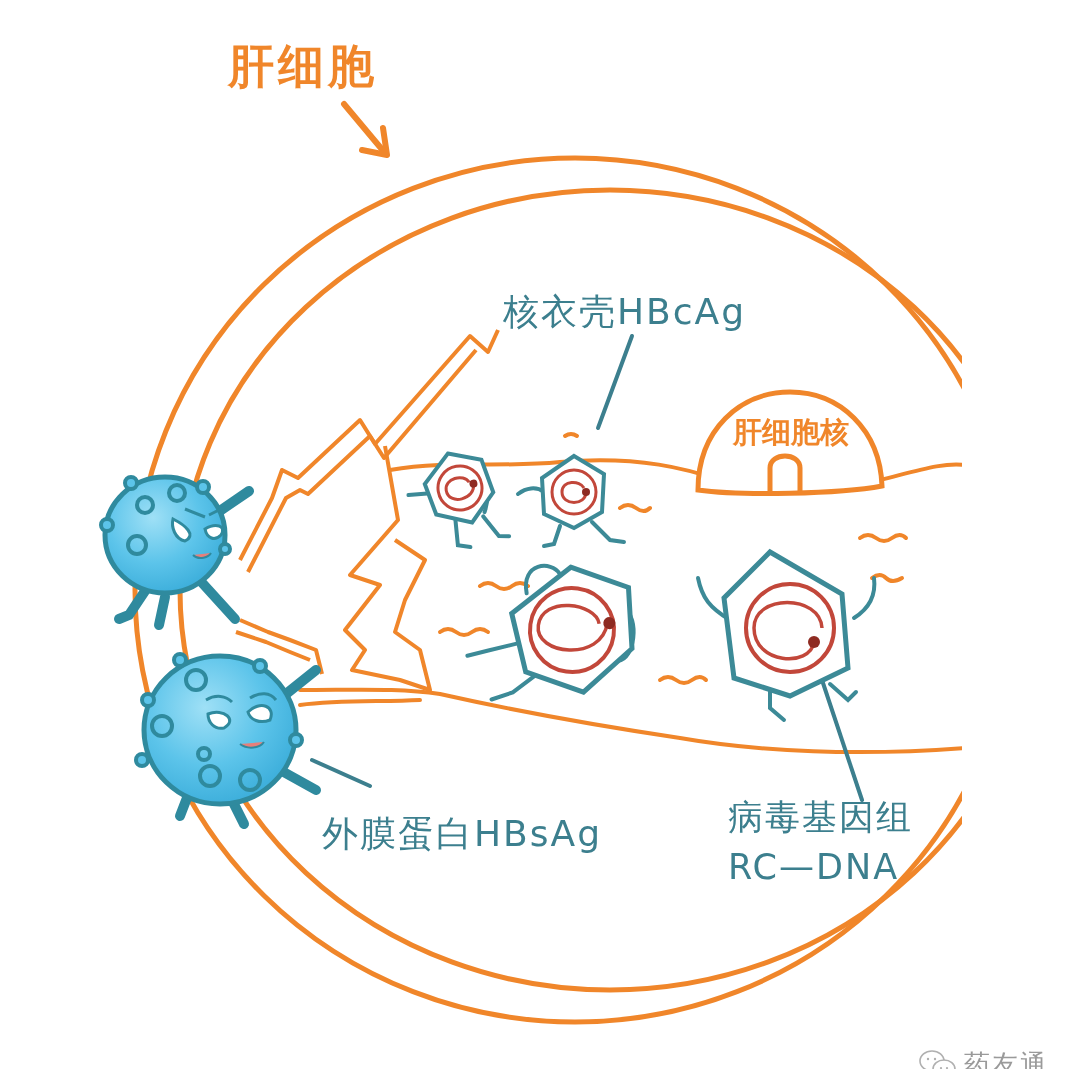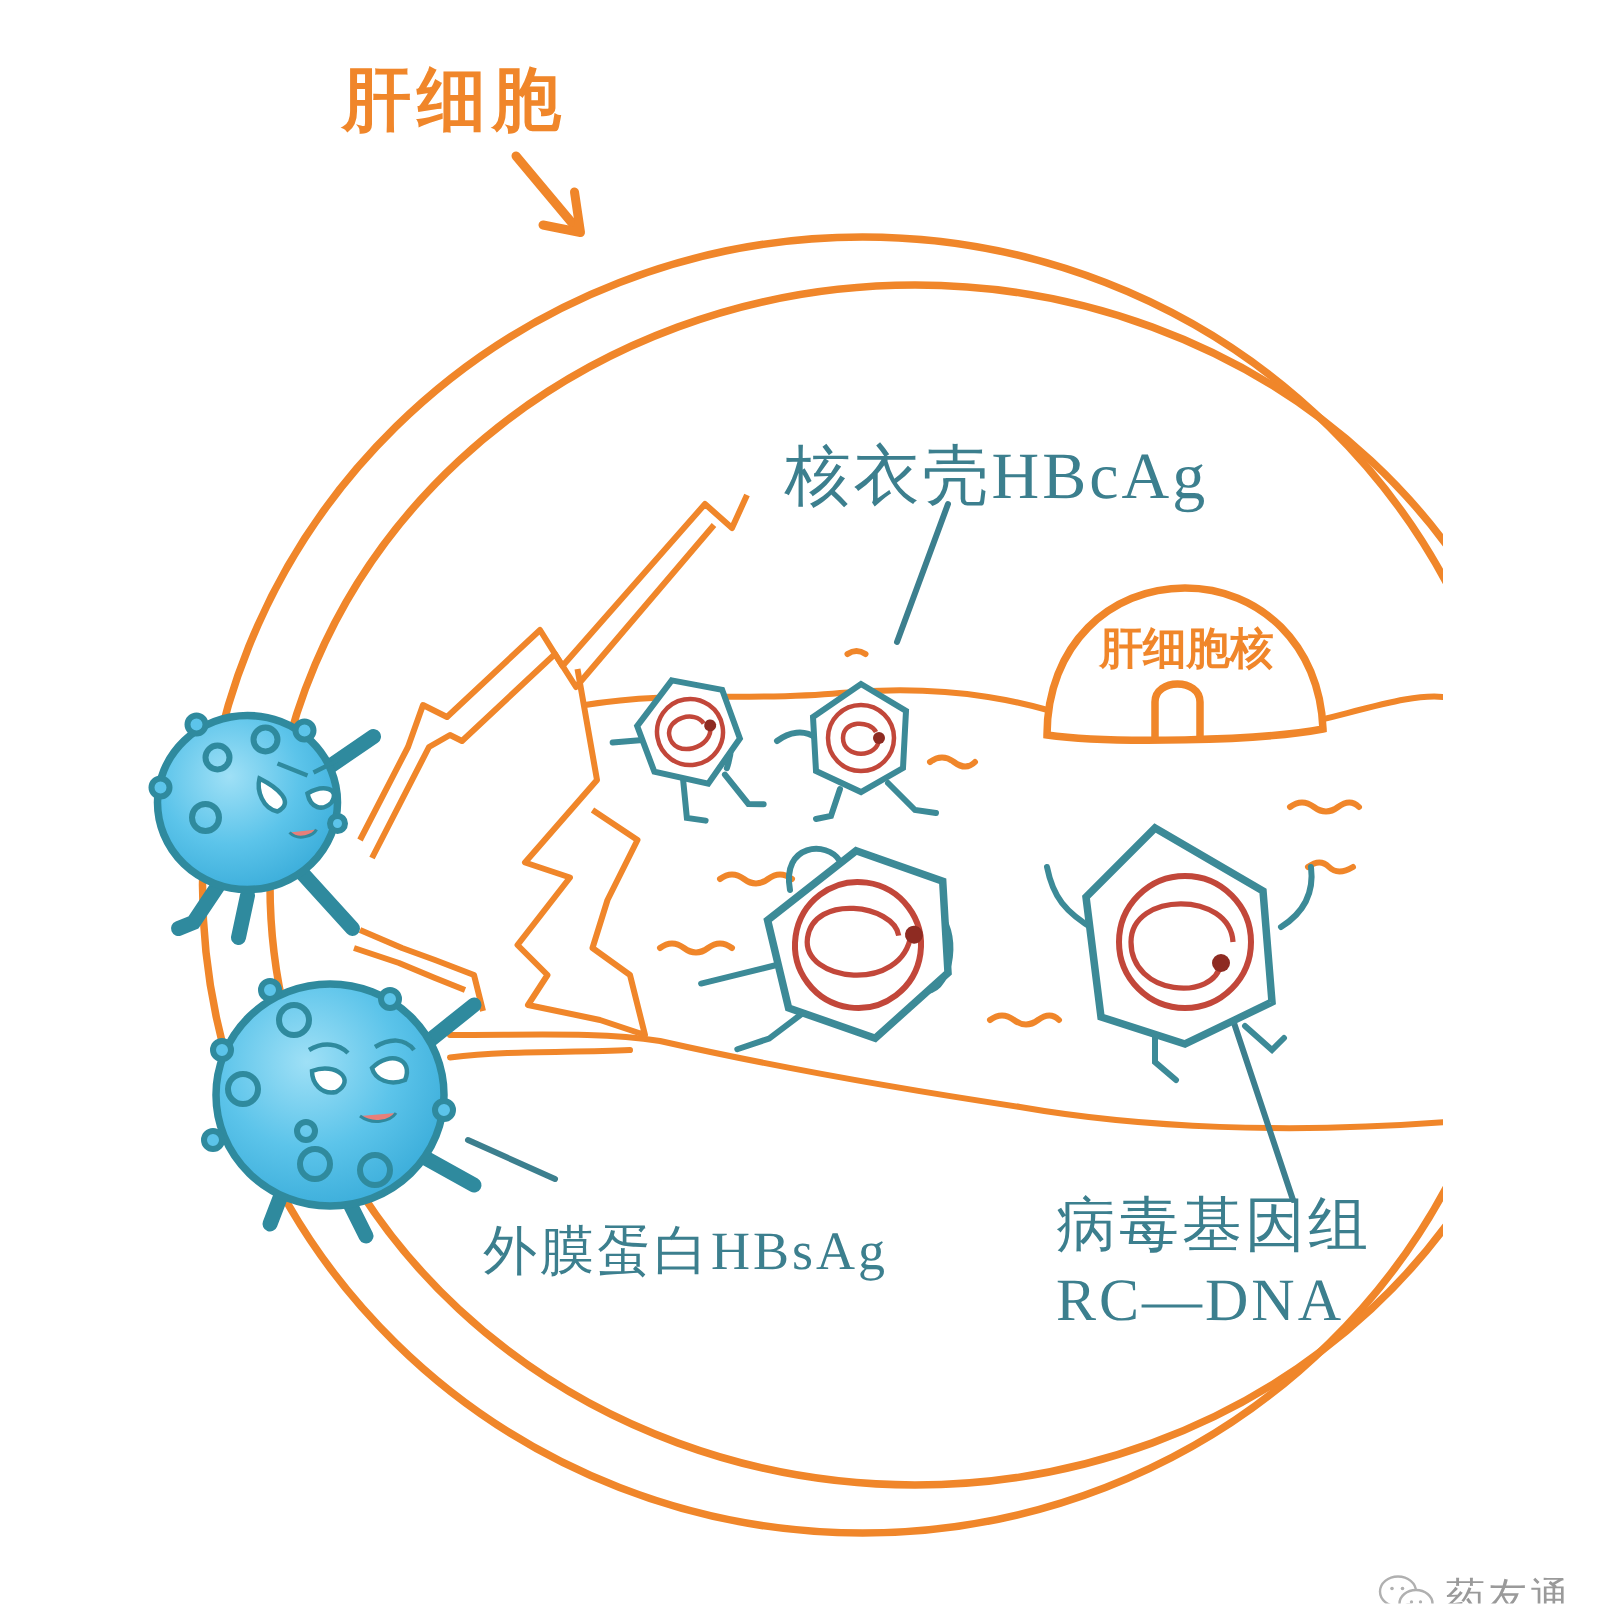--- a/index.html
+++ b/index.html
@@ -1,26 +1,26 @@
 <!DOCTYPE html>
 <html><head>
 <meta charset="utf-8">
 <style>
   html, body { margin: 0; padding: 0; background: #ffffff; }
   body { width: 1080px; height: 1069px; position: relative; overflow: hidden;
          font-family: "DejaVu Sans", sans-serif; }
-  #stage { position: absolute; left: 0; top: 0; width: 1080px; height: 1069px; font-family: Liberation Serif, serif; }
+  #stage { position: absolute; left: 0; top: 0; width: 1080px; height: 1069px; }
   .label { position: absolute; white-space: nowrap; font-weight: bold; letter-spacing: 2px; }
   .orange-label { color: #f0862a; }
   .teal-label { color: #3c7f8e; font-weight: normal; }
   #title-label { left: 228px; top: 36px; font-size: 46px; letter-spacing: 4px; }
-  #capsid-label { left: 523px; top: 288px; font-size: 44px; }
+  #capsid-label { left: 503px; top: 288px; font-size: 36px; }
   #nucleus-label { left: 733px; top: 413px; font-size: 29px; letter-spacing: 0; }
   #surface-label { left: 322px; top: 810px; font-size: 36px; }
-  #genome-label { left: 704px; top: 792px; font-size: 40px; text-align: left; line-height: 50px; }
+  #genome-label { left: 728px; top: 792px; font-size: 35px; text-align: left; line-height: 50px; }
   #watermark { position: absolute; left: 918px; top: 1002px; display: flex; align-items: center; gap: 6px;
                color: #9a9a9a; font-size: 26px; letter-spacing: 2px; margin-top: 45px; }
 </style>
 </head>
 <body>
 
 <div id="stage">
 <svg width="1080" height="1069" viewBox="0 0 1080 1069" xmlns="http://www.w3.org/2000/svg">
   <defs>
     <radialGradient id="blobGrad" cx="40%" cy="35%" r="65%">

